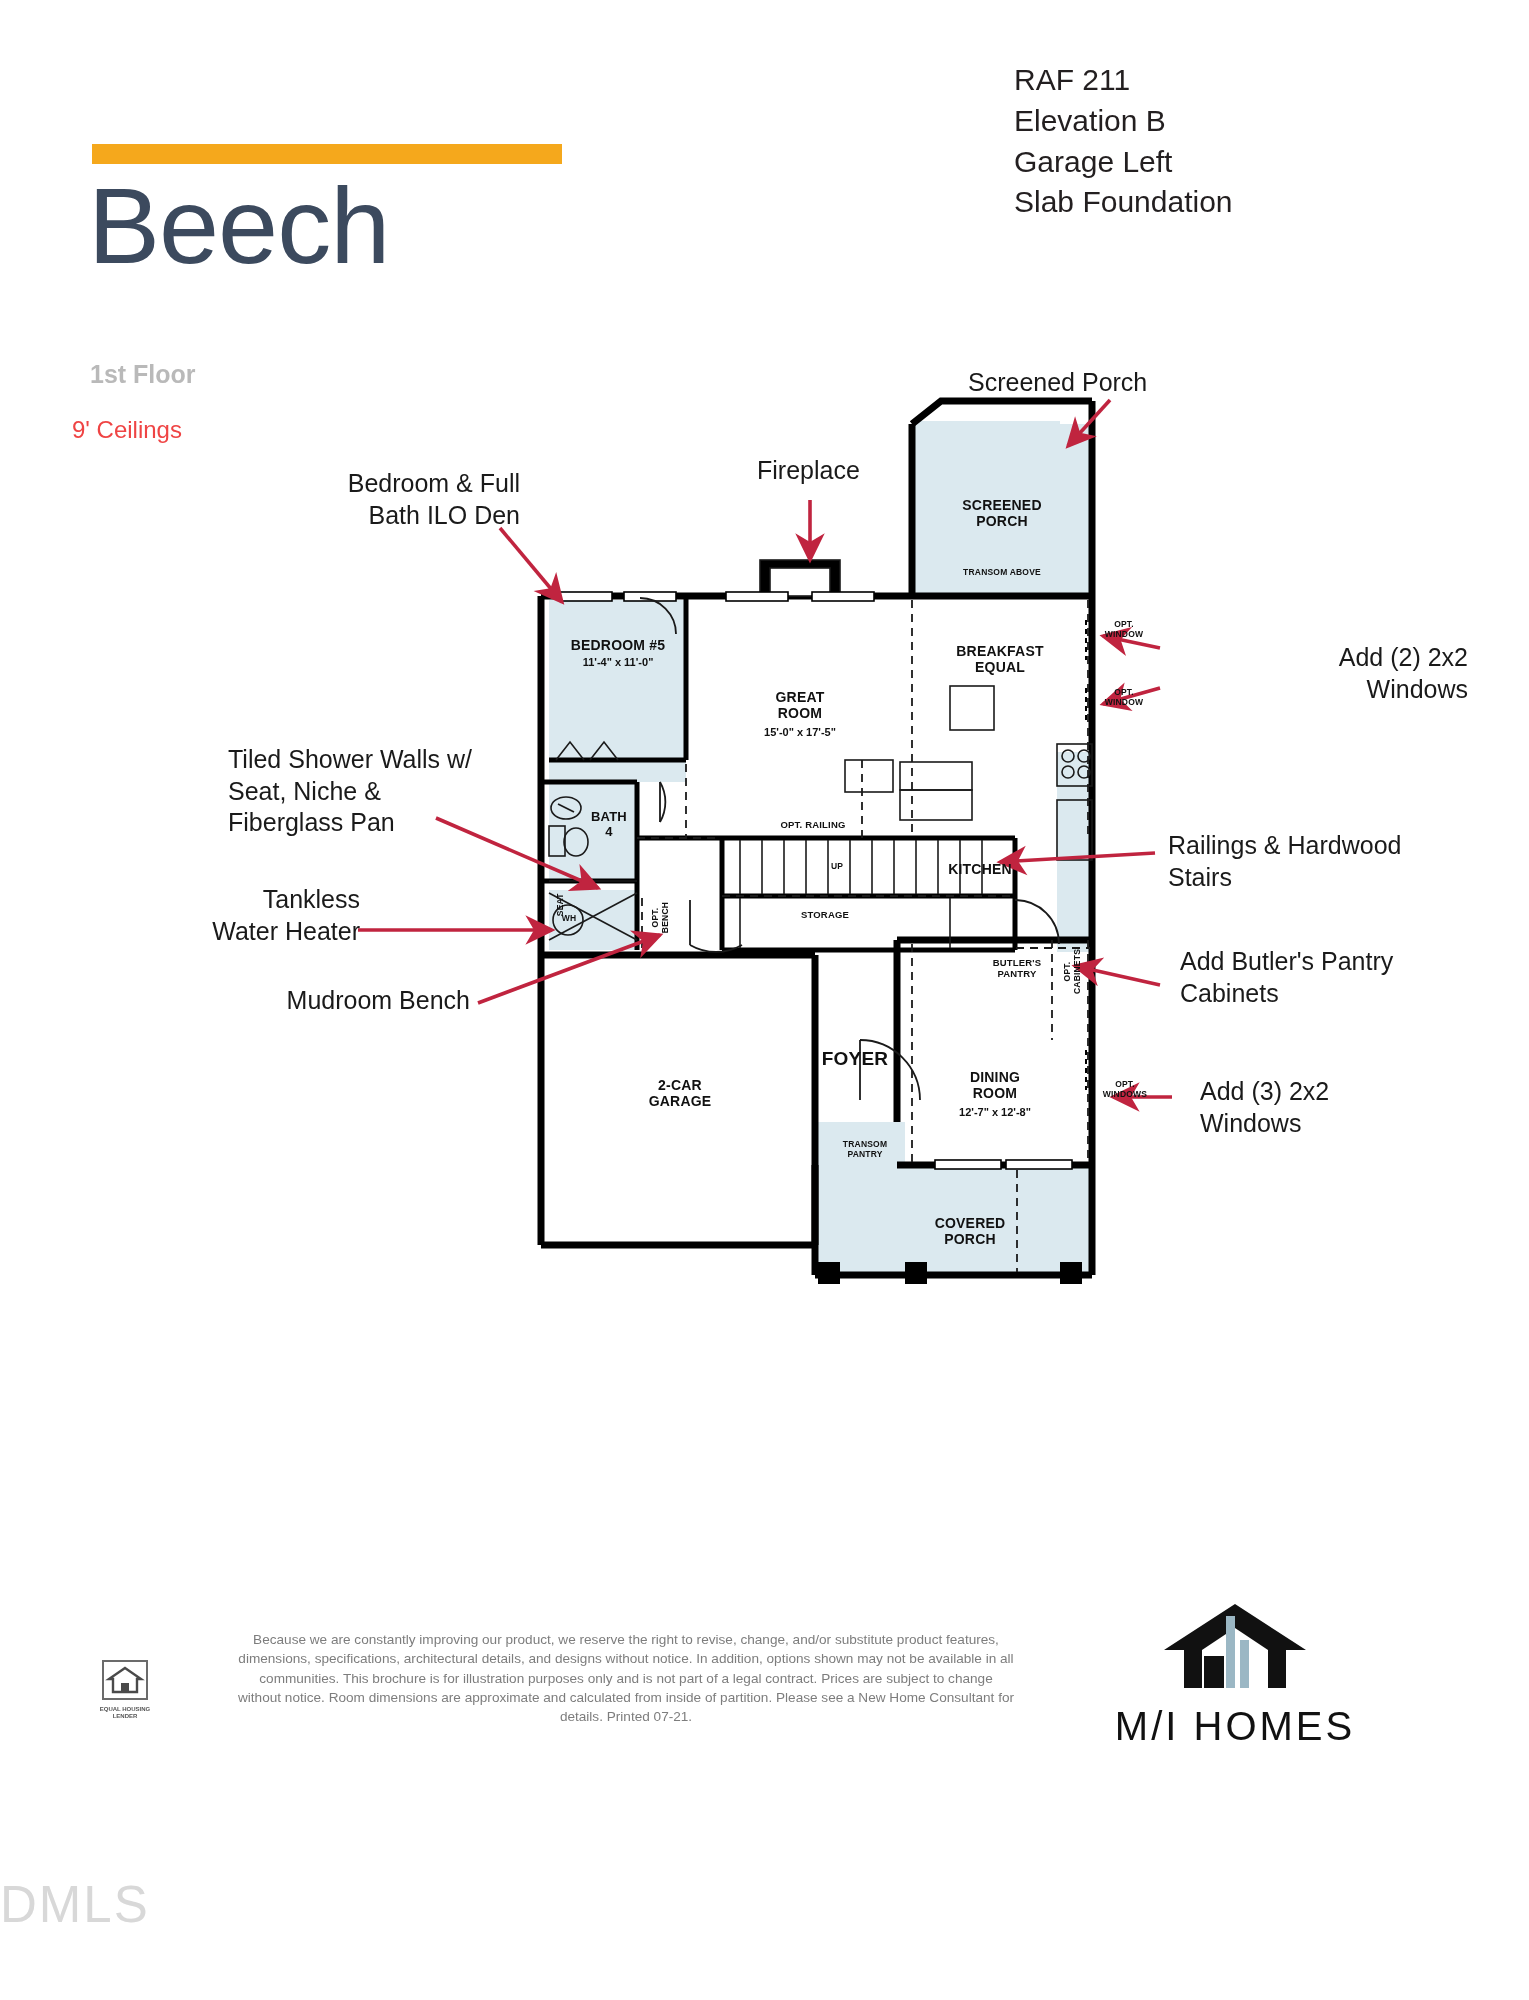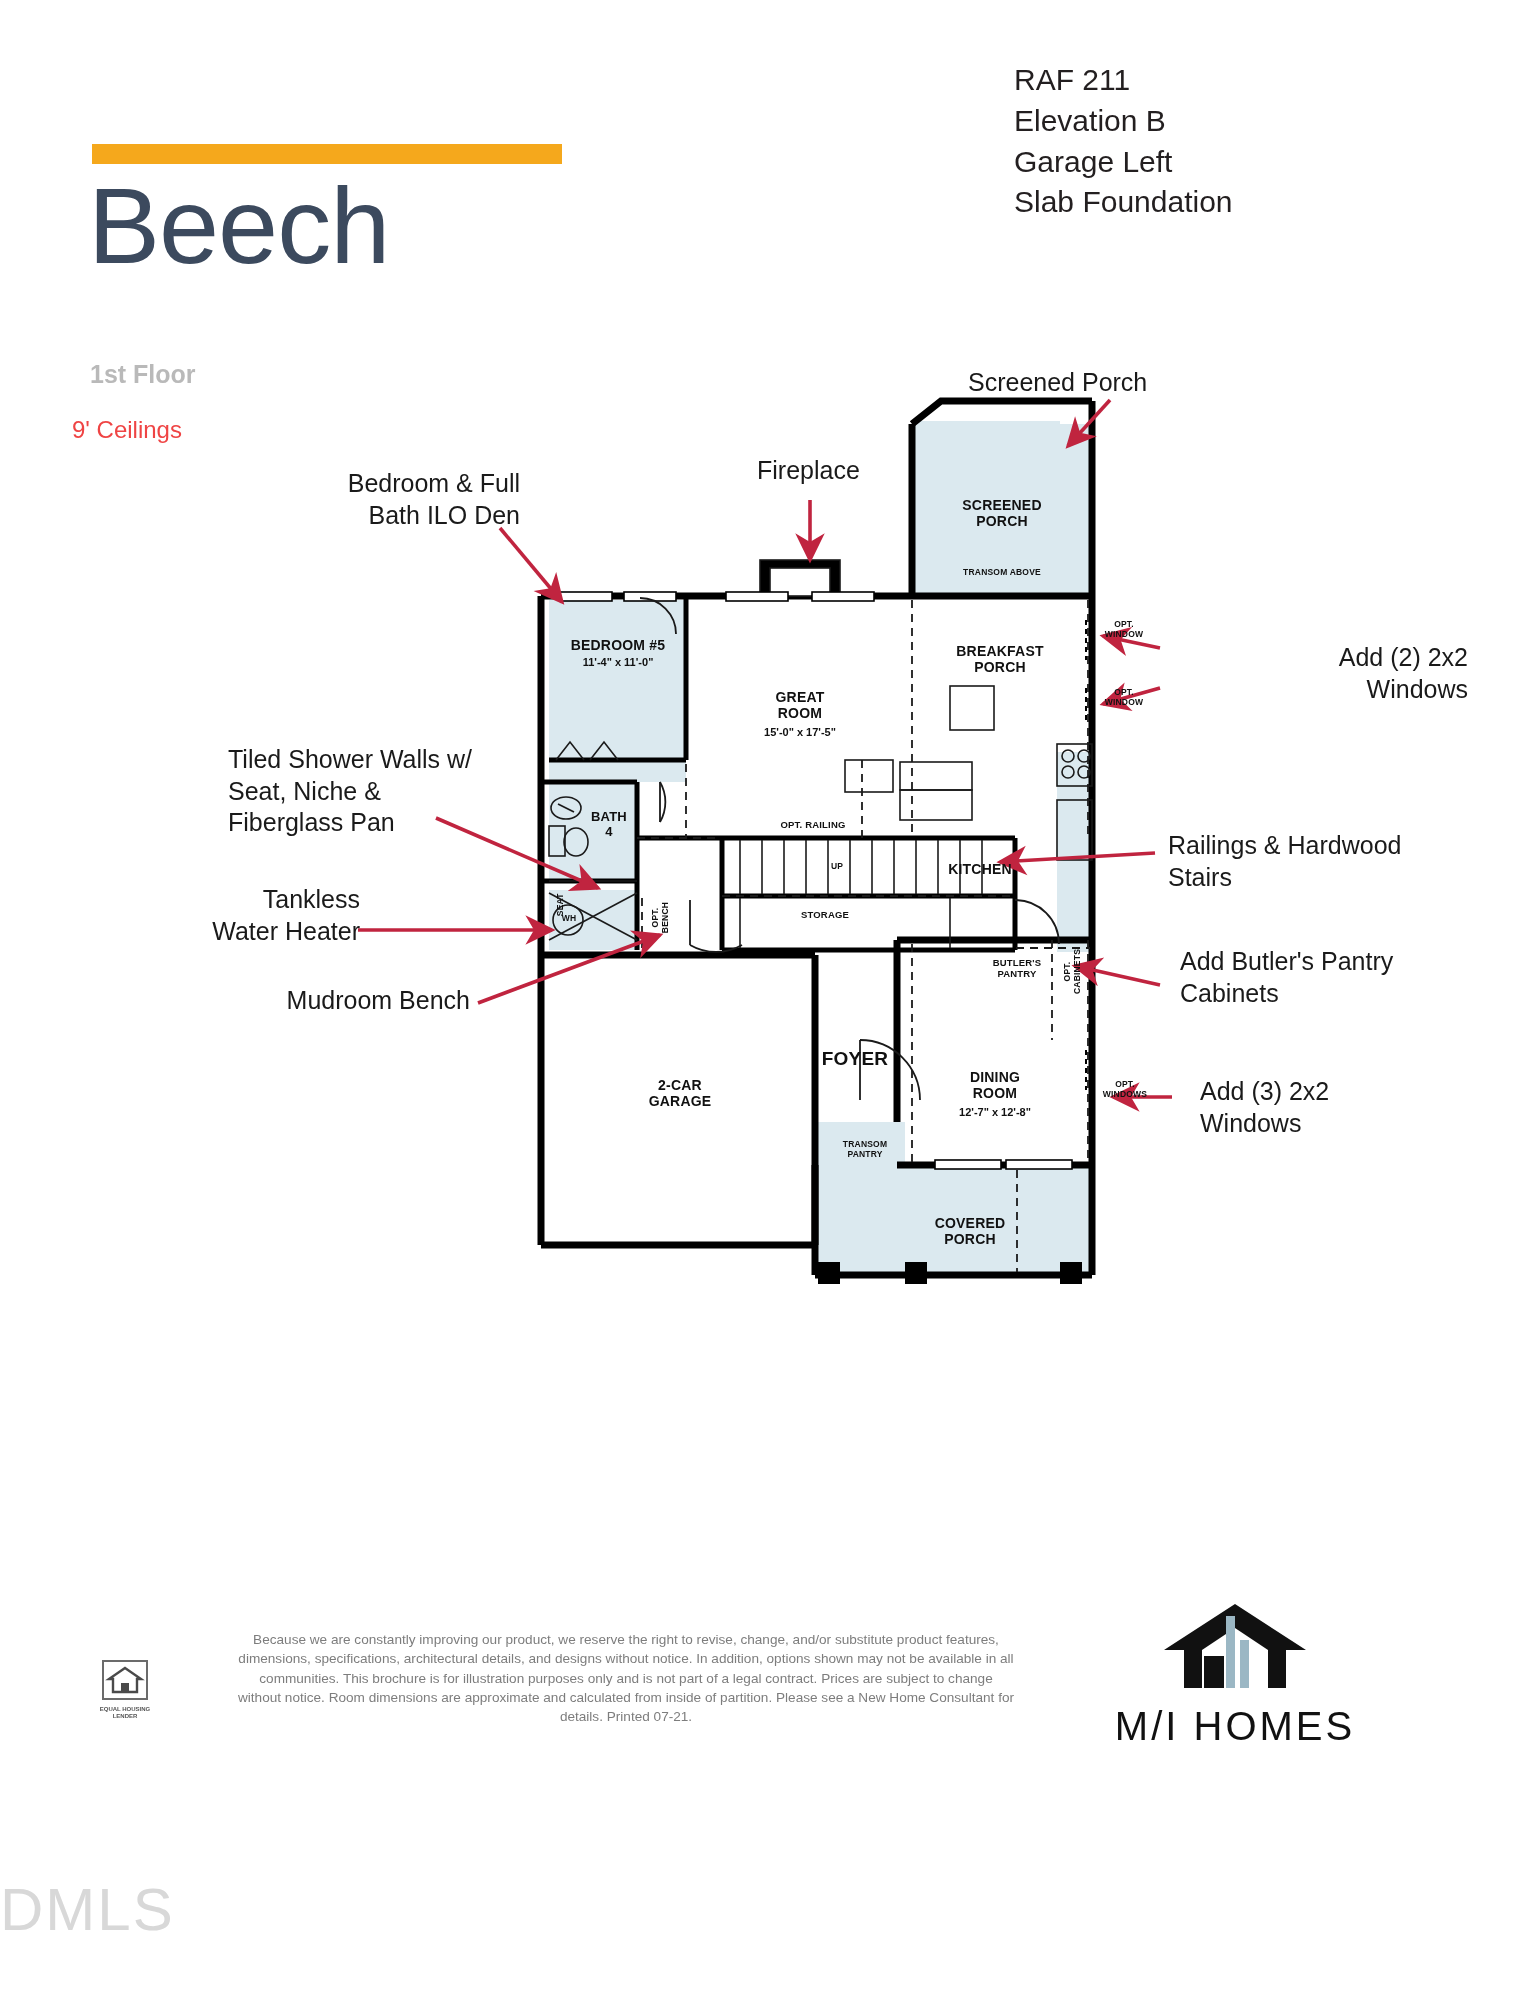--- a/index.html
+++ b/index.html
@@ -48,21 +48,21 @@
 
   
   .disclaimer{
     position:absolute;left:236px;top:1630px;width:780px;
     font-size:13.6px;line-height:1.42;color:#7d7d7d;text-align:center;
   }
   .eho{position:absolute;left:95px;top:1660px;width:60px;text-align:center;}
   .eho-cap{font-size:6px;font-weight:bold;color:#555;line-height:1.15;margin-top:2px;}
   .brand{position:absolute;left:1085px;top:1600px;width:300px;text-align:center;}
   .brand-name{font-size:40px;letter-spacing:3px;color:#111;font-weight:400;margin-top:8px;}
-  .wmark{position:absolute;left:0px;top:1875px;font-size:60px;color:#d8d8d8;letter-spacing:2px;font-weight:300;}
+  .wmark{position:absolute;left:0px;top:1875px;font-size:51px;color:#d8d8d8;letter-spacing:2px;font-weight:300;}
 </style>
 </head>
 <body>
 
 <div class="page">
 
   <div class="accent-bar"></div>
   <div class="plan-title">Beech</div>
 
   <div class="hdr-block">
@@ -281,21 +281,21 @@
   <div class="fp-label fp-tiny" style="left:932px;top:568px;width:140px;">TRANSOM ABOVE</div>
 
   <div class="fp-label fp-room" style="left:548px;top:638px;width:140px;">BEDROOM #5</div>
   <div class="fp-label fp-dim" style="left:548px;top:656px;width:140px;">11'-4" x 11'-0"</div>
 
   <div class="fp-label fp-room" style="left:740px;top:690px;width:120px;">GREAT
 ROOM</div>
   <div class="fp-label fp-dim" style="left:740px;top:726px;width:120px;">15'-0" x 17'-5"</div>
 
   <div class="fp-label fp-room" style="left:930px;top:644px;width:140px;">BREAKFAST
-PORCH</div>
+EQUAL</div>
 
   <div class="fp-label fp-room" style="left:920px;top:862px;width:120px;">KITCHEN</div>
 
   <div class="fp-label fp-room" style="left:574px;top:810px;width:70px;font-size:13px;">BATH
 4</div>
 
   <div class="fp-label fp-room" style="left:610px;top:1078px;width:140px;">2-CAR
 GARAGE</div>
 
   <div class="fp-label fp-room" style="left:810px;top:1048px;width:90px;font-size:19px;">FOYER</div>

